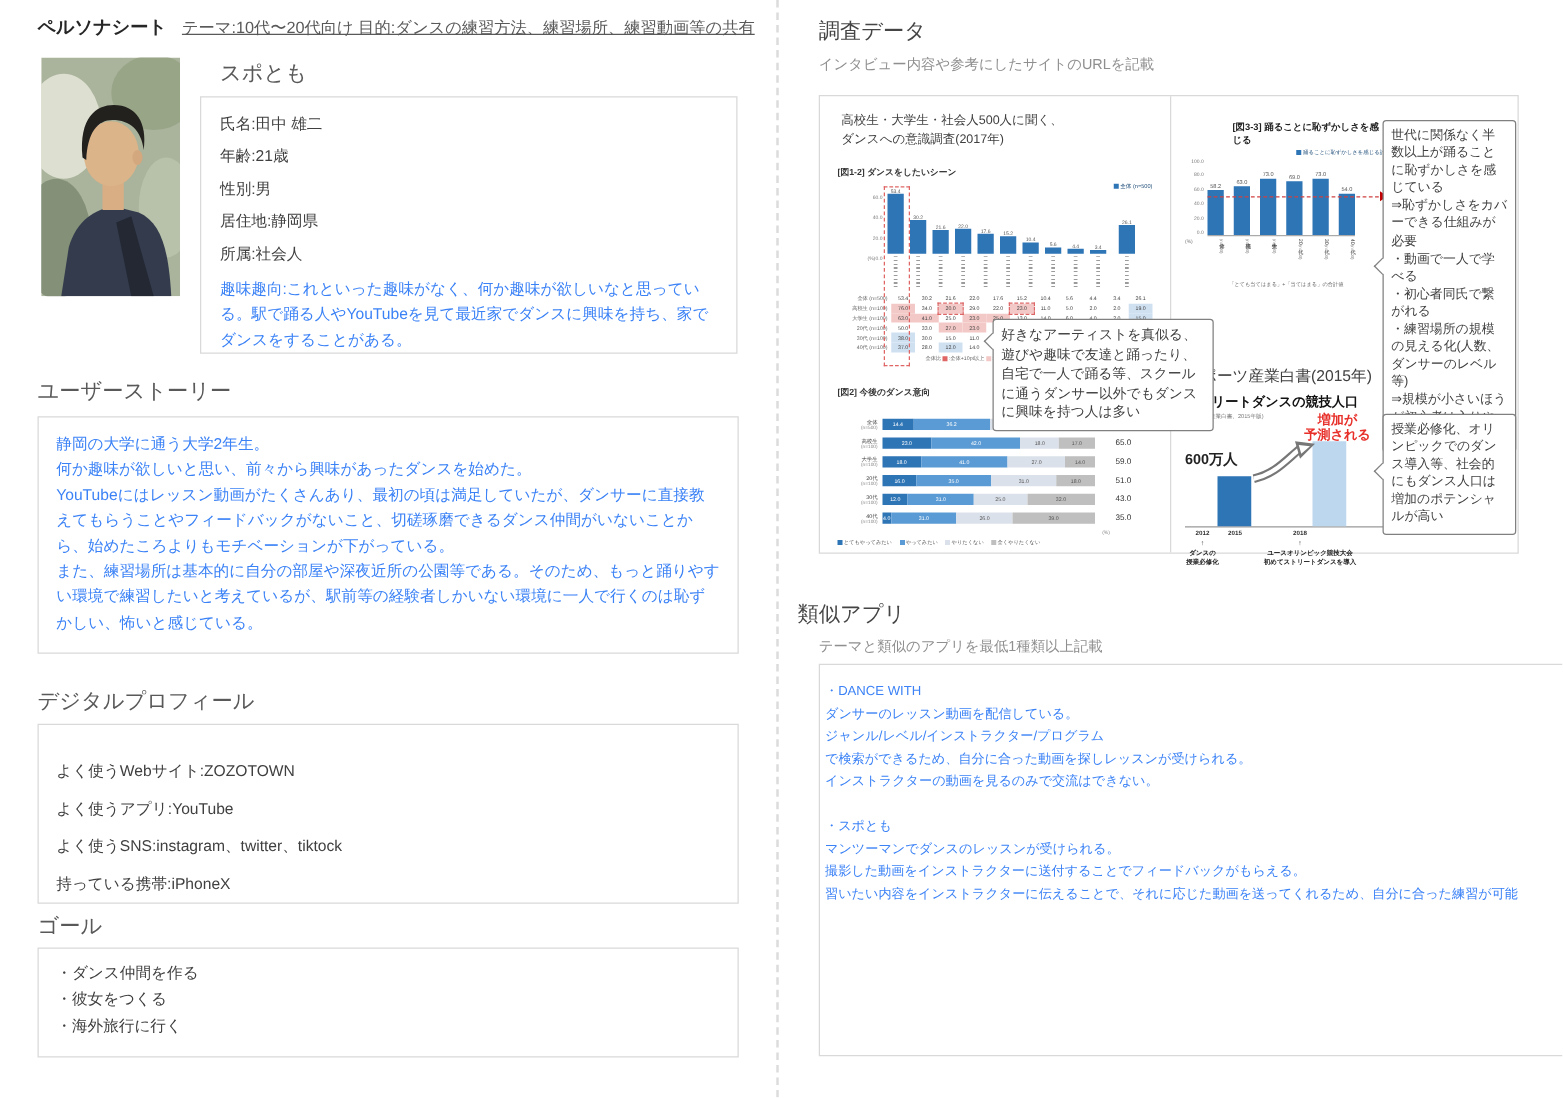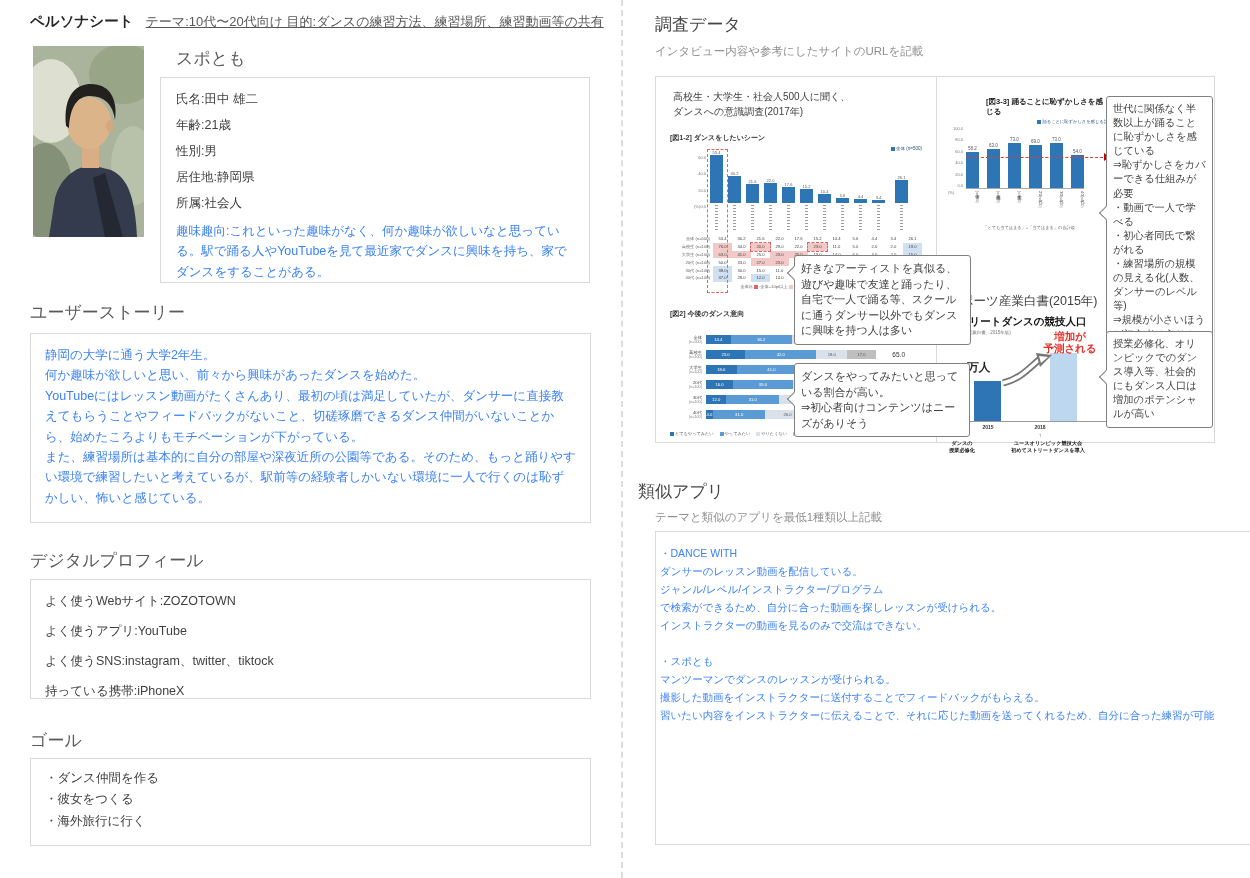--- a/index.html
+++ b/index.html
@@ -138,21 +138,21 @@
 
   <div class="abs sec-h" style="left:30px;top:301px;">ユーザーストーリー</div>
   <div class="box" style="left:30px;top:333px;width:561px;height:190px;padding:11px 14px;">
     <div class="body-txt">静岡の大学に通う大学2年生。
 何か趣味が欲しいと思い、前々から興味があったダンスを始めた。
 YouTubeにはレッスン動画がたくさんあり、最初の頃は満足していたが、ダンサーに直接教えてもらうことやフィードバックがないこと、切磋琢磨できるダンス仲間がいないことから、始めたころよりもモチベーションが下がっている。
 また、練習場所は基本的に自分の部屋や深夜近所の公園等である。そのため、もっと踊りやすい環境で練習したいと考えているが、駅前等の経験者しかいない環境に一人で行くのは恥ずかしい、怖いと感じている。</div>
   </div>
 
   <div class="abs sec-h" style="left:30px;top:549px;">デジタルプロフィール</div>
-  <div class="box" style="left:30px;top:579px;width:561px;height:120px;padding:13px 14px;">
+  <div class="box" style="left:30px;top:579px;width:561px;height:144px;padding:29px 14px;">
     <div>
         <div class="field2">よく使うWebサイト:ZOZOTOWN</div>
         <div class="field2">よく使うアプリ:YouTube</div>
         <div class="field2">よく使うSNS:instagram、twitter、tiktock</div>
         <div class="field2">持っている携帯:iPhoneX</div>
       </div>
   </div>
 
   <div class="abs sec-h" style="left:30px;top:729px;">ゴール</div>
   <div class="box" style="left:30px;top:758px;width:561px;height:88px;padding:9px 14px;">
@@ -439,22 +439,20 @@
         <div class="f2pct">(%)</div>
         <div class="f2leg">
           <span><span class="sq" style="background:#2e75b6"></span>とてもやってみたい</span>
           <span><span class="sq" style="background:#5b9bd5"></span>やってみたい</span>
           <span><span class="sq" style="background:#dbe1ea"></span>やりたくない</span>
           <span><span class="sq" style="background:#bfbfbf"></span>全くやりたくない</span>
         </div>
       </div>
 
     <div class="bubble tail-left-high" style="left:138px;top:178px;width:177px;">好きなアーティストを真似る、遊びや趣味で友達と踊ったり、自宅で一人で踊る等、スクールに通うダンサー以外でもダンスに興味を持つ人は多い</div>
-    <div class="bubble tail-left" style="left:138px;top:286px;width:176px;">ダンスをやってみたいと思っている割合が高い。
-⇒初心者向けコンテンツはニーズがありそう</div>
 
     <div class="f3c" id="fig3">
         <div class="f3t">[図3-3] 踊ることに恥ずかしさを感じる</div>
         <div class="f3l"><span class="sq" style="background:#2e75b6"></span>踊ることに恥ずかしさを感じる計</div>
         <div class="f3plot">
           <div class="f3y">
             <span>100.0</span>
             <span>80.0</span>
             <span>60.0</span>
             <span>40.0</span>

